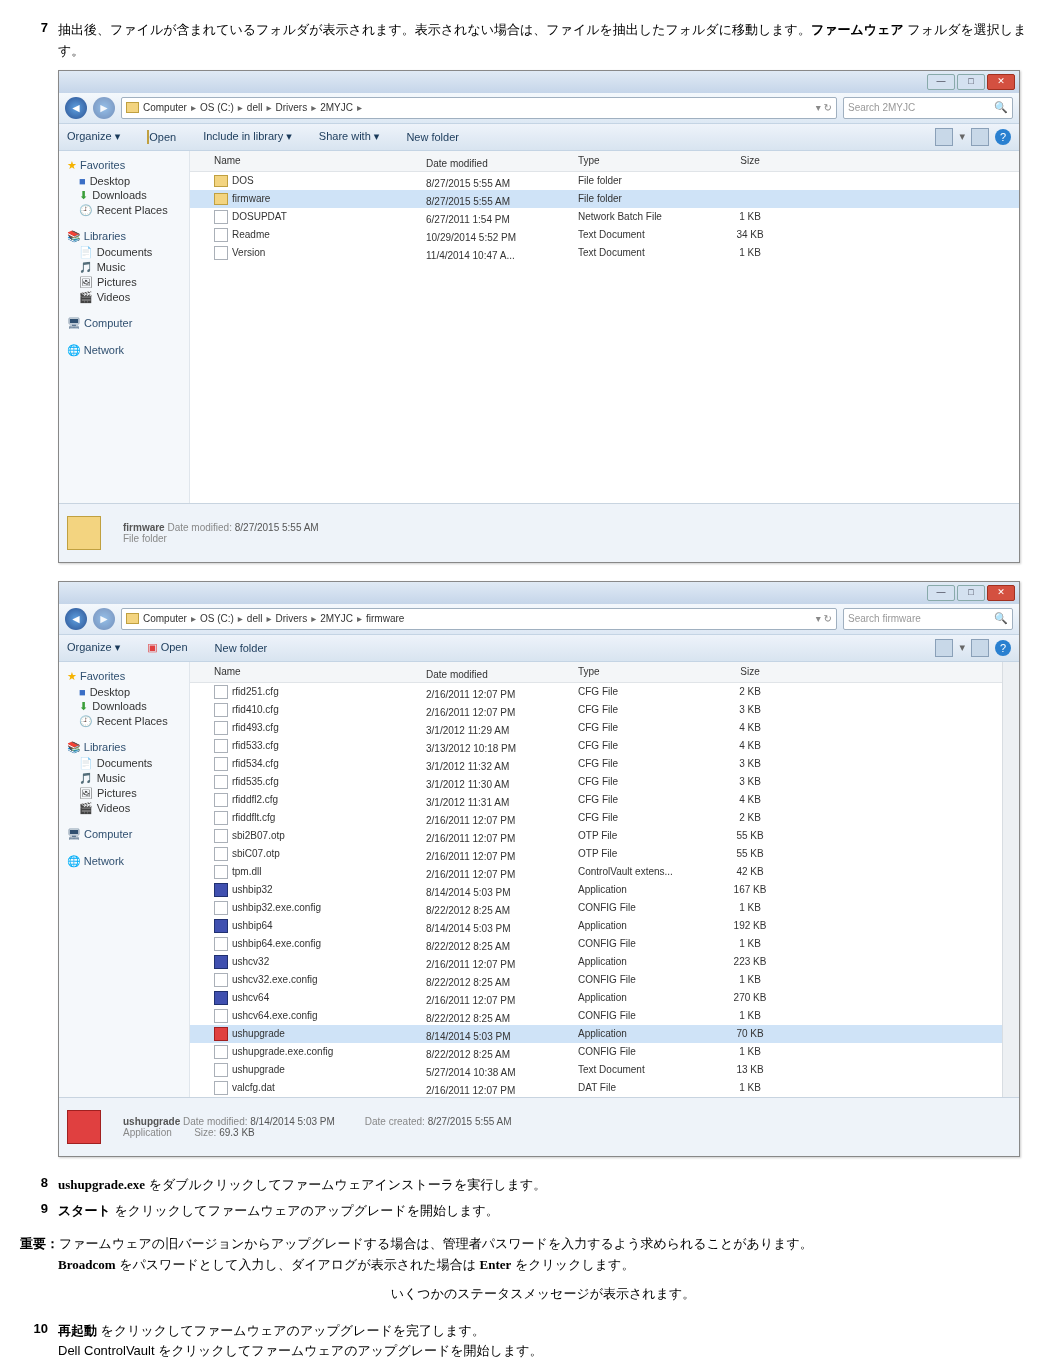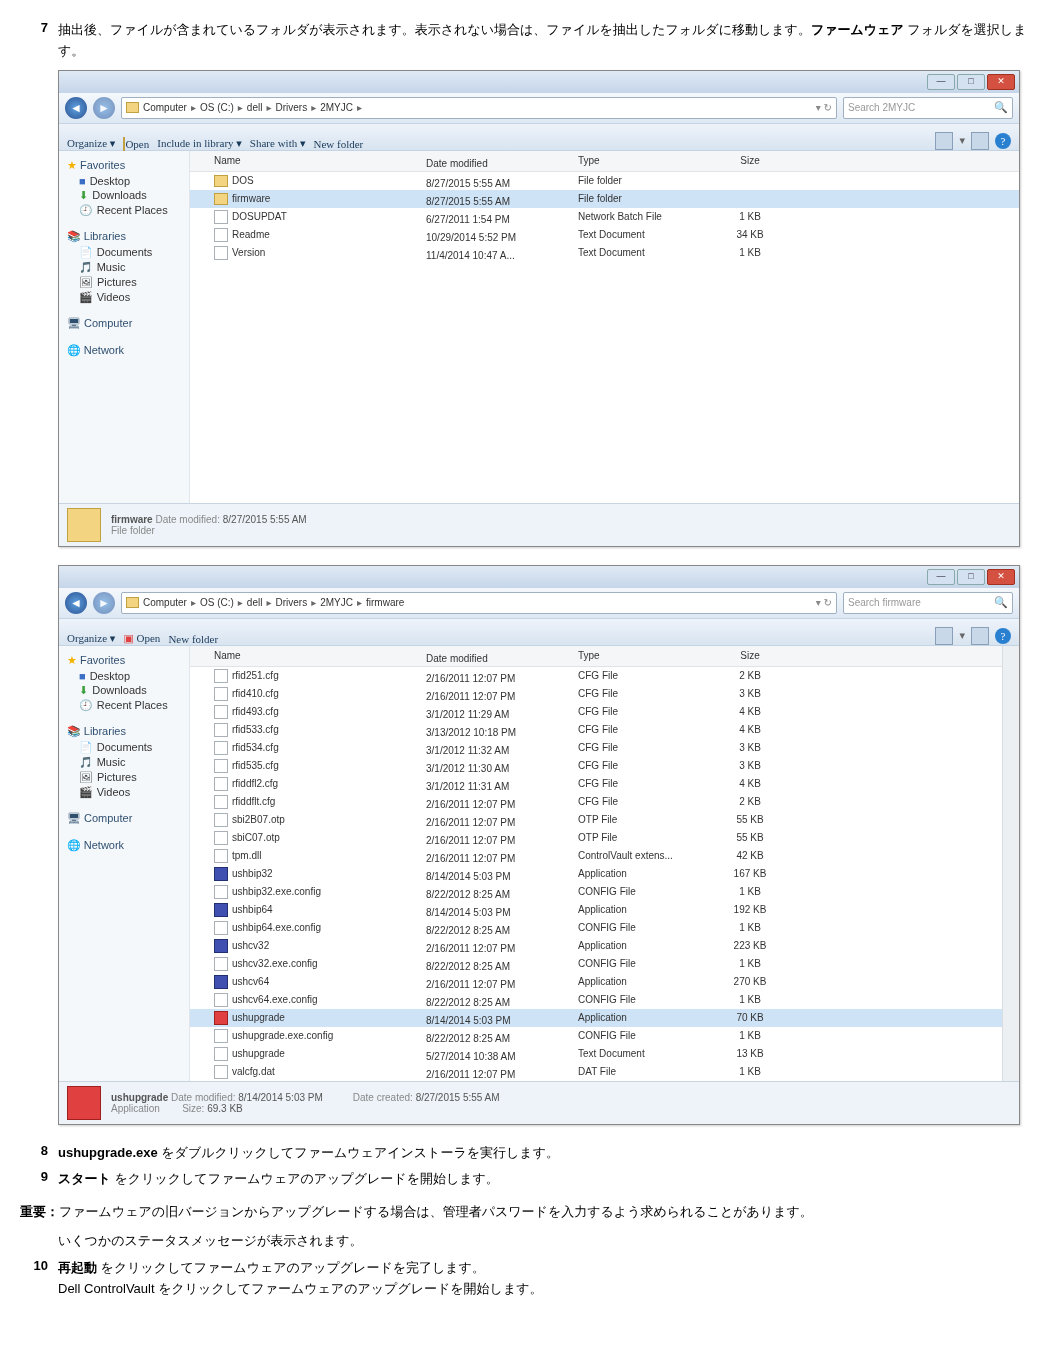--- a/index.html
+++ b/index.html
@@ -24,23 +24,24 @@
     padding-right: 10px;
     flex-shrink: 0;
   }
   .step-text {
     flex: 1;
     line-height: 1.6;
   }
   .indent-text {
     margin-left: 38px;
     line-height: 1.6;
-    margin-bottom: 6px;
-  }
-  .bold { font-weight: bold; }
+    margin-bottom: 16px;
+    text-align: center;
+  }
+  .bold { font-weight: bold; font-family: Liberation Serif, serif; }
   .important {
     font-weight: bold;
   }
   .note-block {
     margin-left: 0;
     margin-bottom: 8px;
     line-height: 1.6;
   }
   .note-indent {
     margin-left: 38px;
@@ -117,28 +118,27 @@
     padding: 0 4px;
     display: flex;
     align-items: center;
     justify-content: space-between;
   }
   .search-icon { color: #3a6ea5; font-size: 11px; }
   .toolbar {
     height: 26px;
     background: linear-gradient(#eef3fa, #d8e4f0);
     display: flex;
-    align-items: flex-end;
+    align-items: center;
     padding: 0 8px;
-    gap: 8px;
+    gap: 27px;
     font-size: 11px;
     color: #1a3a5a;
     border-top: 1px solid #c4d4e4;
     border-bottom: 1px solid #c4d4e4;
-    font-family: Liberation Serif, serif;
   }
   .toolbar-right {
     margin-left: auto;
     display: flex;
     gap: 6px;
     align-items: center;
   }
   .tb-icon {
     width: 16px; height: 16px;
     background: #c8d8e8;
@@ -217,22 +217,22 @@
   .fi-folder { background: #f3d480; border: 1px solid #c0a040; height: 10px; }
   .fi-file { background: #fff; border: 1px solid #aab0b8; }
   .fi-app { background: #e04040; border: 1px solid #a02020; }
   .fi-appb { background: #4050b0; border: 1px solid #203070; }
   .details-pane {
     height: 42px;
     background: #eef3f9;
     border-top: 1px solid #c8d4e0;
     display: flex;
     align-items: center;
-    padding: 0 8px;
-    gap: 10px;
+    padding: 8px 8px;
+    gap: 22px;
     font-size: 10px;
     color: #555;
   }
   .thumb {
     width: 32px; height: 32px;
     background: #f3d480;
     border: 1px solid #c0a040;
   }
   .thumb.app { background: #e04040; border-color: #a02020; }
   .scroll-sb {
@@ -697,20 +697,23 @@
   <div class="step-num">9</div>
   <div class="step-text">
     <span class="bold">スタート</span><span> をクリックしてファームウェアのアップグレードを開始します。</span>
   </div>
 </div>
 
 <div style="height:6px"></div>
 
 <div class="note-block">
   <span class="important">重要：</span><span>ファームウェアの旧バージョンからアップグレードする場合は、管理者パスワードを入力するよう求められることがあります。</span><br>
+  <span class="note-indent">
+    <span class="bold">Broadcom</span><span> をパスワードとして入力し、ダイアログが表示された場合は </span><span class="bold">Enter</span><span> をクリックします。</span>
+  </span>
 </div>
 
 <div class="indent-text">いくつかのステータスメッセージが表示されます。</div>
 
 <div class="step">
   <div class="step-num">10</div>
   <div class="step-text">
     <span class="bold">再起動</span><span> をクリックしてファームウェアのアップグレードを完了します。</span><br>
     <span>Dell ControlVault </span><span>をクリックしてファームウェアのアップグレードを開始します。</span>
   </div>

